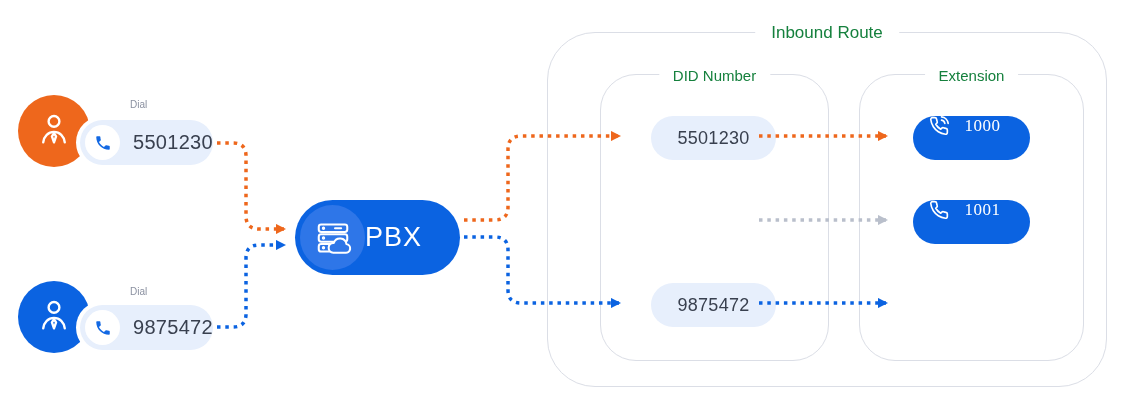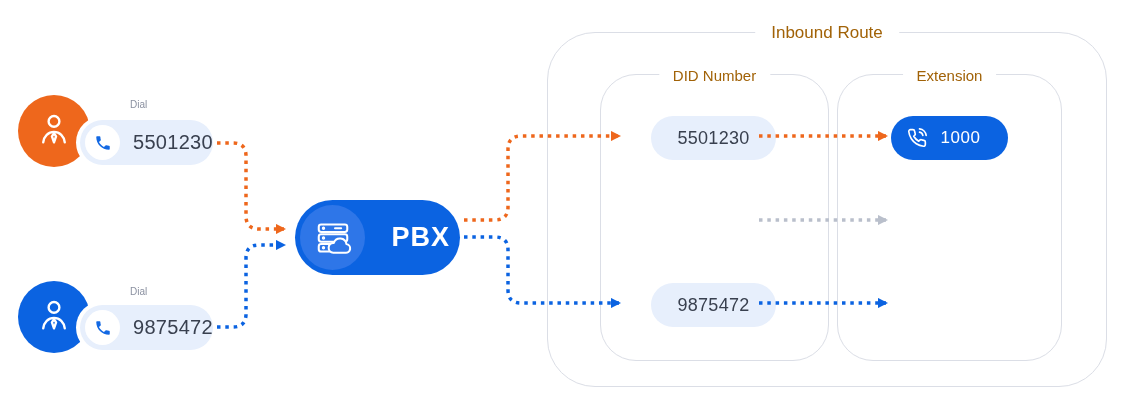--- a/index.html
+++ b/index.html
@@ -36,46 +36,46 @@
   .pbx {
     position:absolute; left:295px; top:200px; width:165px; height:75px;
     background:#0B63E1; border-radius:38px; display:flex; align-items:center;
   }
   .pbx-icon-circle {
     width:65px; height:65px; margin-left:5px; border-radius:50%;
     background:#2E76E8; display:flex; align-items:center; justify-content:center;
     flex:0 0 auto;
   }
   .pbx-icon-circle svg { width:38px; height:38px; }
-  .pbx-label { flex:1; text-align:right; color:#ffffff; font-size:27px; font-weight:700; letter-spacing:1px; margin-right:10px; }
+  .pbx-label { flex:1; text-align:left; color:#ffffff; font-size:27px; font-weight:400; letter-spacing:1px; margin-right:10px; }
   
   .route-box {
     position:absolute; left:547px; top:32px; width:558px; height:353px;
     border:1px solid #DBDEE6; border-radius:48px;
   }
   .legend {
     position:absolute; top:0; left:50%; transform:translate(-50%,-50%);
-    background:#ffffff; color:#a16207; white-space:nowrap; font-weight:500;
+    background:#ffffff; color:#15803d; white-space:nowrap; font-weight:500;
   }
   .legend-lg { font-size:17px; padding:0 16px; }
   .legend-sm { font-size:15px; padding:0 14px; }
   .sub-box {
     position:absolute; top:41px; height:285px;
     border:1px solid #DBDEE6; border-radius:36px;
   }
   .did-box { left:33px;  width:227px;margin-left:19px; }
-  .ext-box { left:289px; width:223px; }
+  .ext-box { left:311px; width:223px; }
   .did-pill {
     position:absolute; left:50px; width:125px; height:44px; border-radius:22px;
     background:#E7EFFC; display:flex; align-items:center; justify-content:center;
     font-size:18px; color:#39404F; font-weight:500; letter-spacing:.3px;
   }
   .ext-pill {
     position:absolute; left:53px; width:117px; height:44px; border-radius:22px;
-    background:#0B63E1; display:flex; align-items:center; color:#ffffff;
+    background:#0B63E1; display:flex; color:#ffffff;font-family:Liberation Serif, serif;
   }
   .ext-pill svg { width:20px; height:20px; margin-left:16px; flex:0 0 auto; }
   .ext-num { flex:1; text-align:center; margin-right:14px; font-size:17px; font-weight:500; letter-spacing:.5px; }
   .row-0 { top:41px; } .row-1 { top:125px; } .row-2 { top:208px; }
   
   .wires { position:absolute; left:0; top:0; width:1137px; height:413px; pointer-events:none; z-index:5; }
   .wire { fill:none; stroke-width:3.5; stroke-dasharray:3.5 4.8; }
   .wire-orange { stroke:#EE671C; }
   .wire-blue   { stroke:#0B63E1; }
   .wire-gray   { stroke:#B9BFCB; }
@@ -174,17 +174,23 @@
 
       <div class="ext-pill row-0">
         <svg viewBox="0 0 24 24" fill="none" stroke="#ffffff" stroke-width="2" stroke-linecap="round" stroke-linejoin="round">
           <path d="M22 16.92v3a2 2 0 0 1-2.18 2 19.79 19.79 0 0 1-8.63-3.07 19.5 19.5 0 0 1-6-6 19.79 19.79 0 0 1-3.07-8.67A2 2 0 0 1 4.11 2h3a2 2 0 0 1 2 1.72 12.84 12.84 0 0 0 .7 2.81 2 2 0 0 1-.45 2.11L8.09 9.91a16 16 0 0 0 6 6l1.27-1.27a2 2 0 0 1 2.11-.45 12.84 12.84 0 0 0 2.81.7A2 2 0 0 1 22 16.92z"></path>
           <path d="M15.05 5A5 5 0 0 1 19 8.95"></path>
           <path d="M15.05 1A9 9 0 0 1 23 8.95"></path>
         </svg>
         <span class="ext-num">1000</span>
       </div>
 
+      <div class="ext-pill row-1">
+        <svg viewBox="0 0 24 24" fill="none" stroke="#ffffff" stroke-width="2" stroke-linecap="round" stroke-linejoin="round">
+          <path d="M22 16.92v3a2 2 0 0 1-2.18 2 19.79 19.79 0 0 1-8.63-3.07 19.5 19.5 0 0 1-6-6 19.79 19.79 0 0 1-3.07-8.67A2 2 0 0 1 4.11 2h3a2 2 0 0 1 2 1.72 12.84 12.84 0 0 0 .7 2.81 2 2 0 0 1-.45 2.11L8.09 9.91a16 16 0 0 0 6 6l1.27-1.27a2 2 0 0 1 2.11-.45 12.84 12.84 0 0 0 2.81.7A2 2 0 0 1 22 16.92z"></path>
+        </svg>
+        <span class="ext-num">1001</span>
+      </div>
 
     </div>
   </div>
 
 </div>
 
 </body></html>

